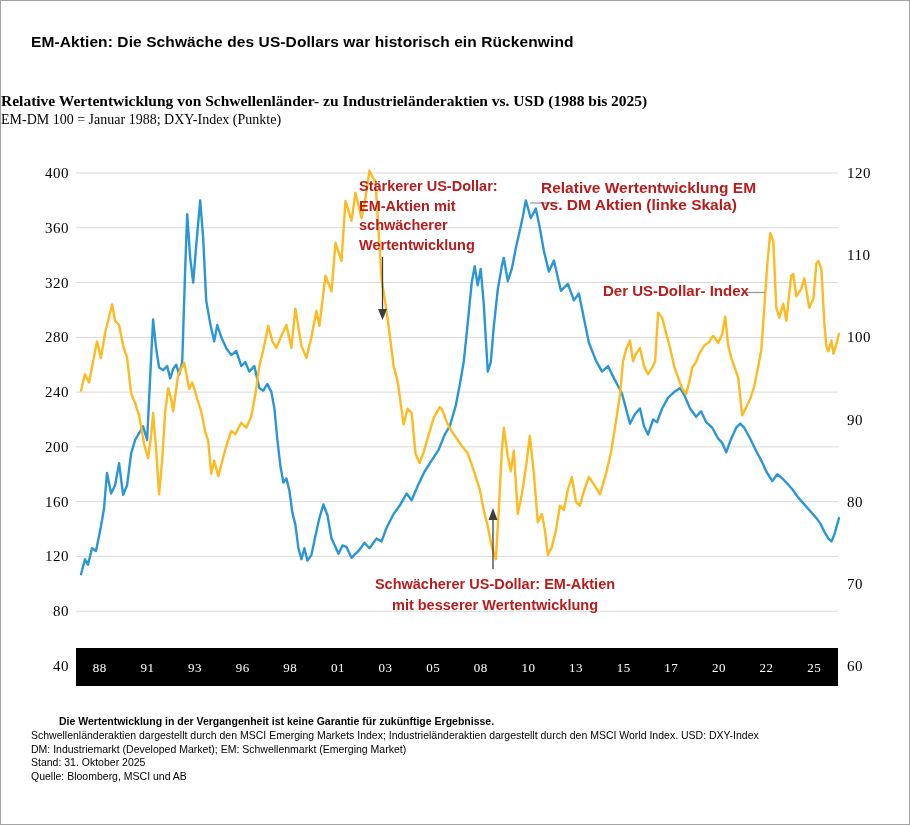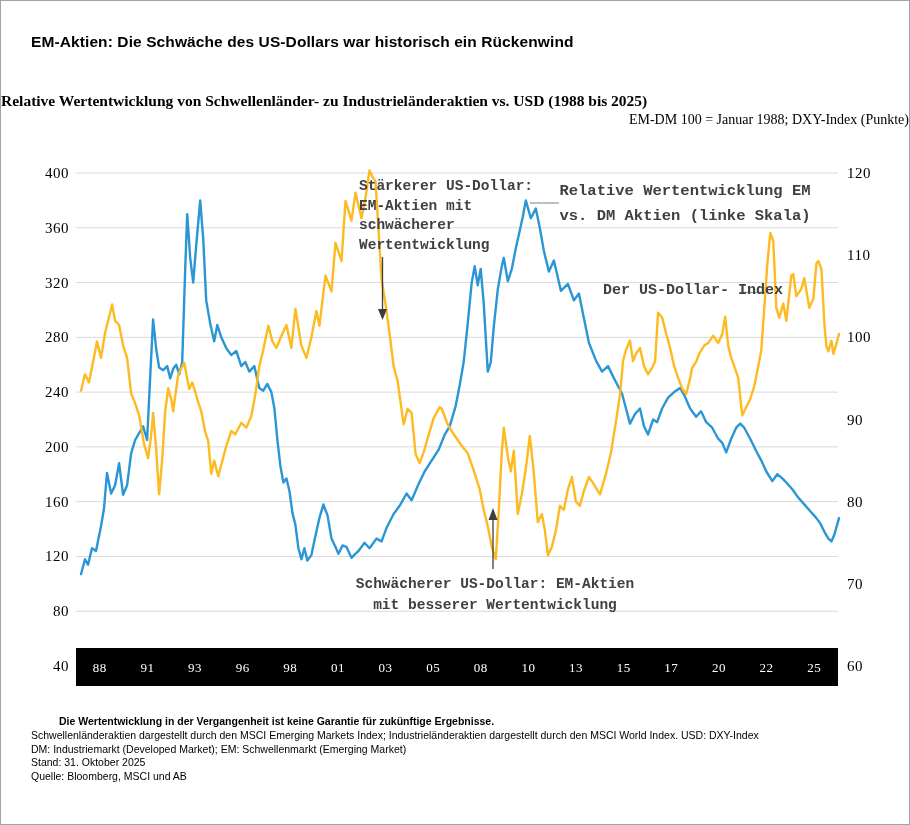--- a/index.html
+++ b/index.html
@@ -5,27 +5,27 @@
   html,body{margin:0;padding:0;background:#fff;}
   #app{
     position:relative;width:908px;height:823px;background:#ffffff;
     border:1px solid #a3a3a3;overflow:hidden;
     font-family:"Liberation Sans",sans-serif;color:#000;
   }
   .abs{position:absolute;}
   #main-title{left:30px;top:32px;font-size:15.5px;font-weight:bold;letter-spacing:0.1px;}
   #chart-title{left:0;width:908px;top:91px;text-align:left;
     font-family:"Liberation Serif","DejaVu Serif",serif;font-weight:bold;font-size:15.5px;}
-  #chart-subtitle{left:0;width:908px;top:111px;text-align:right;
+  #chart-subtitle{left:0;width:908px;top:111px;text-align:left;
     font-family:"Liberation Serif","DejaVu Serif",serif;font-size:14px;}
   #chart-svg{left:0;top:0;}
-  .ann{position:absolute;font-family:Liberation Mono, monospace;
-    font-weight:bold;color:#404040;white-space:pre-line;}
+  .ann{position:absolute;font-family:Liberation Sans, sans-serif;
+    font-weight:bold;color:#b91c1c;white-space:pre-line;}
   #ann-stronger{left:358px;top:176px;font-size:14.5px;line-height:19.5px;}
-  #ann-em-label{left:540px;top:178px;width:288px;font-size:15.5px;line-height:25px;text-align:center;}
+  #ann-em-label{left:540px;top:178px;width:288px;font-size:15.5px;line-height:17px;}
   #ann-usd-label{left:586px;top:281px;font-size:15px;margin-left:16px;}
   #ann-weaker{left:342px;top:573px;width:304px;font-size:14.5px;line-height:20.5px;text-align:center;}
   #footnotes{left:30px;top:714px;font-size:10.5px;line-height:13.8px;}
   #footnotes .fn-bold{font-weight:bold;padding-left:28px;}
   text.yl{font-family:"Liberation Serif","DejaVu Serif",serif;font-size:15px;letter-spacing:0.5px;}
   text.xl{font-family:"Liberation Serif","DejaVu Serif",serif;font-size:13px;letter-spacing:0.5px;}
 </style>
 </head>
 <body>
 

